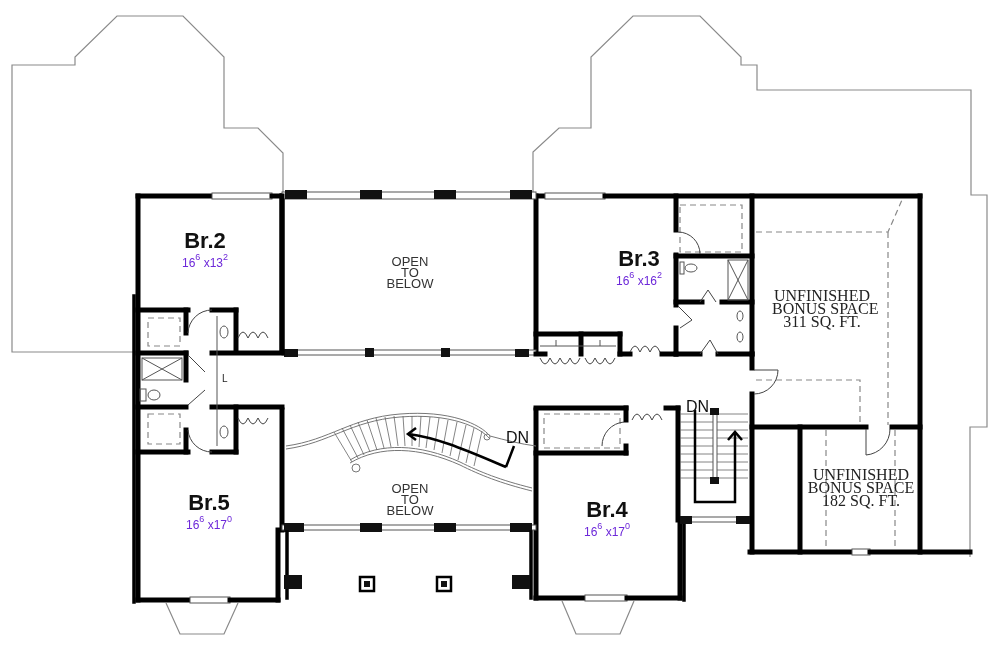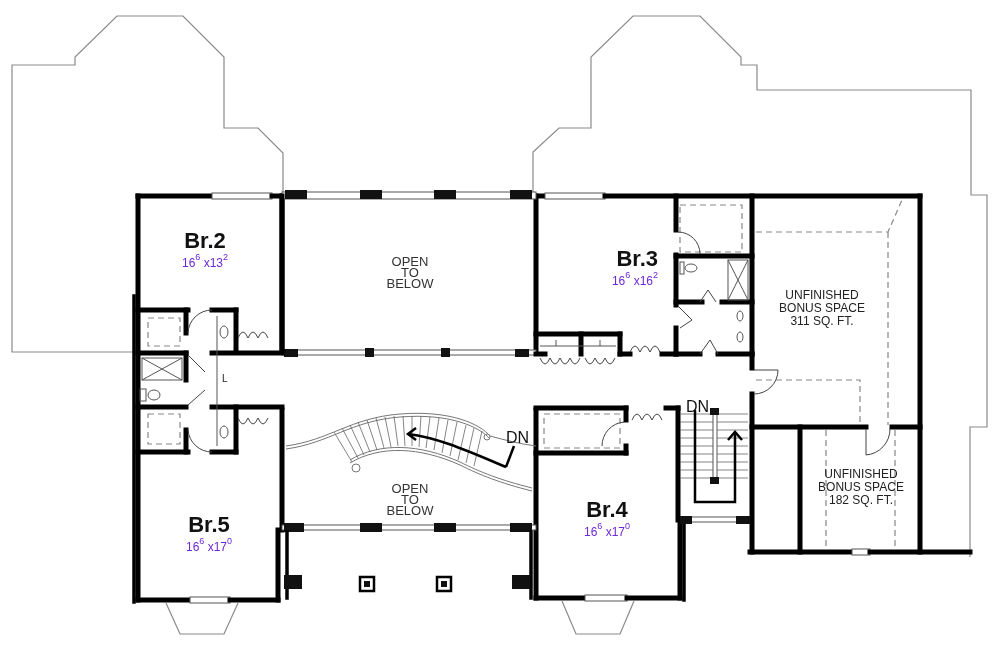--- a/index.html
+++ b/index.html
@@ -14,21 +14,21 @@
     .swing { fill: none; stroke: #444; stroke-width: 1; }
     .fixture { fill: none; stroke: #555; stroke-width: 1; }
     .tread { stroke: #666; stroke-width: 0.8; }
     .rail { fill: none; stroke: #777; stroke-width: 1; }
     .arrow { fill: none; stroke: #000; stroke-width: 2.5; }
     .label { position: absolute; font-family: "Liberation Sans", sans-serif; color: #111; text-align: center; white-space: nowrap; }
     .room-name { font-size: 22px; font-weight: bold; }
     .room-dim { font-size: 12px; color: #6d28d9; }
     .room-dim sup { font-size: 9px; position: relative; top: -2px; }
     .note { font-size: 13px; line-height: 11px; color: #333; }
-    .bonus { font-size: 12px; line-height: 13px; color: #222; }
+    .bonus { font-size: 16px; line-height: 13px; color: #222; font-family: Liberation Serif, serif; }
     .dn { font-size: 16px; color: #111; }
     .small { font-size: 10px; color: #222; }
   </style>
 </head>
 <body>
 
 <svg width="1000" height="650" viewBox="0 0 1000 650">
 
   <g>
     <polyline class="roof" points="135,352 12,352 12,65 75,65 75,57 117,16 183,16 224,57 224,128 258,128 283,153 283,195"></polyline>
@@ -266,37 +266,37 @@
 </svg>
 
 <div class="label" style="left:168px; top:228px; width:74px;">
   <div class="room-name">Br.2</div>
   <div class="room-dim">
     <span>16</span><sup>6</sup>
     <span>x</span><span>13</span><sup>2</sup>
   </div>
 </div>
 
-<div class="label" style="left:584px; top:246px; width:74px;text-align:right;">
+<div class="label" style="left:602px; top:246px; width:74px;">
   <div class="room-name">Br.3</div>
   <div class="room-dim">
     <span>16</span><sup>6</sup>
     <span>x</span><span>16</span><sup>2</sup>
   </div>
 </div>
 
 <div class="label" style="left:570px; top:497px; width:74px;">
   <div class="room-name">Br.4</div>
   <div class="room-dim">
     <span>16</span><sup>6</sup>
     <span>x</span><span>17</span><sup>0</sup>
   </div>
 </div>
 
-<div class="label" style="left:172px; top:512px; width:74px;">
+<div class="label" style="left:172px; top:490px; width:74px;">
   <div class="room-name">Br.5</div>
   <div class="room-dim">
     <span>16</span><sup>6</sup>
     <span>x</span><span>17</span><sup>0</sup>
   </div>
 </div>
 
 <div class="label note" style="left:380px; top:256px; width:60px;">
   <div>OPEN</div>
   <div>TO</div>

